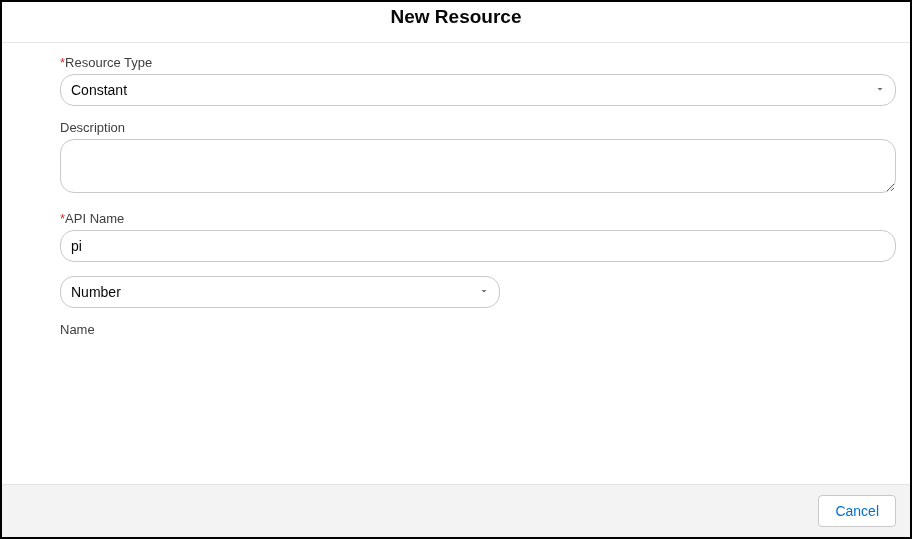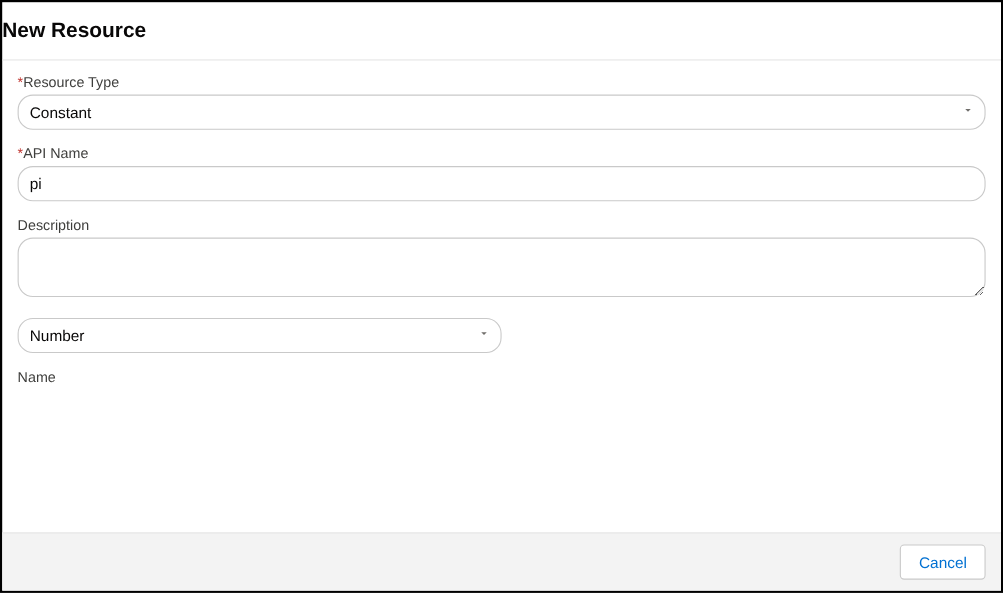--- a/index.html
+++ b/index.html
@@ -7,32 +7,34 @@
   font-family: -apple-system, BlinkMacSystemFont, "Segoe UI", Arial, sans-serif;
   background: #fff;
   width: 912px;
   height: 539px;
   border: 2px solid #000;
   display: flex;
   flex-direction: column;
   overflow: hidden;
 }
 .header {
-  padding: 16px 0 14px;
+  text-align: center;
+  padding: 4px 0 14px;
   border-bottom: 1px solid #e5e5e5;
 }
 .header h2 {
   font-size: 19px;
   font-weight: 600;
   color: #080707;
 }
 .form-body {
   flex: 1;
   padding: 12px 14px 6px;
   overflow-y: auto;
+  margin-left: 44px;
 }
 .field {
   margin-bottom: 14px;
 }
 .label {
   display: block;
   font-size: 13px;
   color: #3e3e3c;
   margin-bottom: 4px;
 }
@@ -116,29 +118,29 @@
       <button type="button" class="select">Constant</button>
       <span class="caret">
         <svg width="12" height="12" viewBox="0 0 24 24" fill="currentColor">
             <path d="M7 10l5 5 5-5z"></path>
           </svg>
       </span>
     </div>
   </div>
 
   <div class="field">
+    <label class="label">Description</label>
+    <textarea class="textarea" style=""></textarea>
+  </div>
+
+  <div class="field">
     <label class="label">
       <span class="req">*</span><span>API Name</span>
     </label>
     <input type="text" class="input" value="pi" style="">
-  </div>
-
-  <div class="field">
-    <label class="label">Description</label>
-    <textarea class="textarea" style=""></textarea>
   </div>
 
   <div class="field">
     <div class="select-wrap half">
       <button type="button" class="select">Number</button>
       <span class="caret">
         <svg width="12" height="12" viewBox="0 0 24 24" fill="currentColor">
             <path d="M7 10l5 5 5-5z"></path>
           </svg>
       </span>

